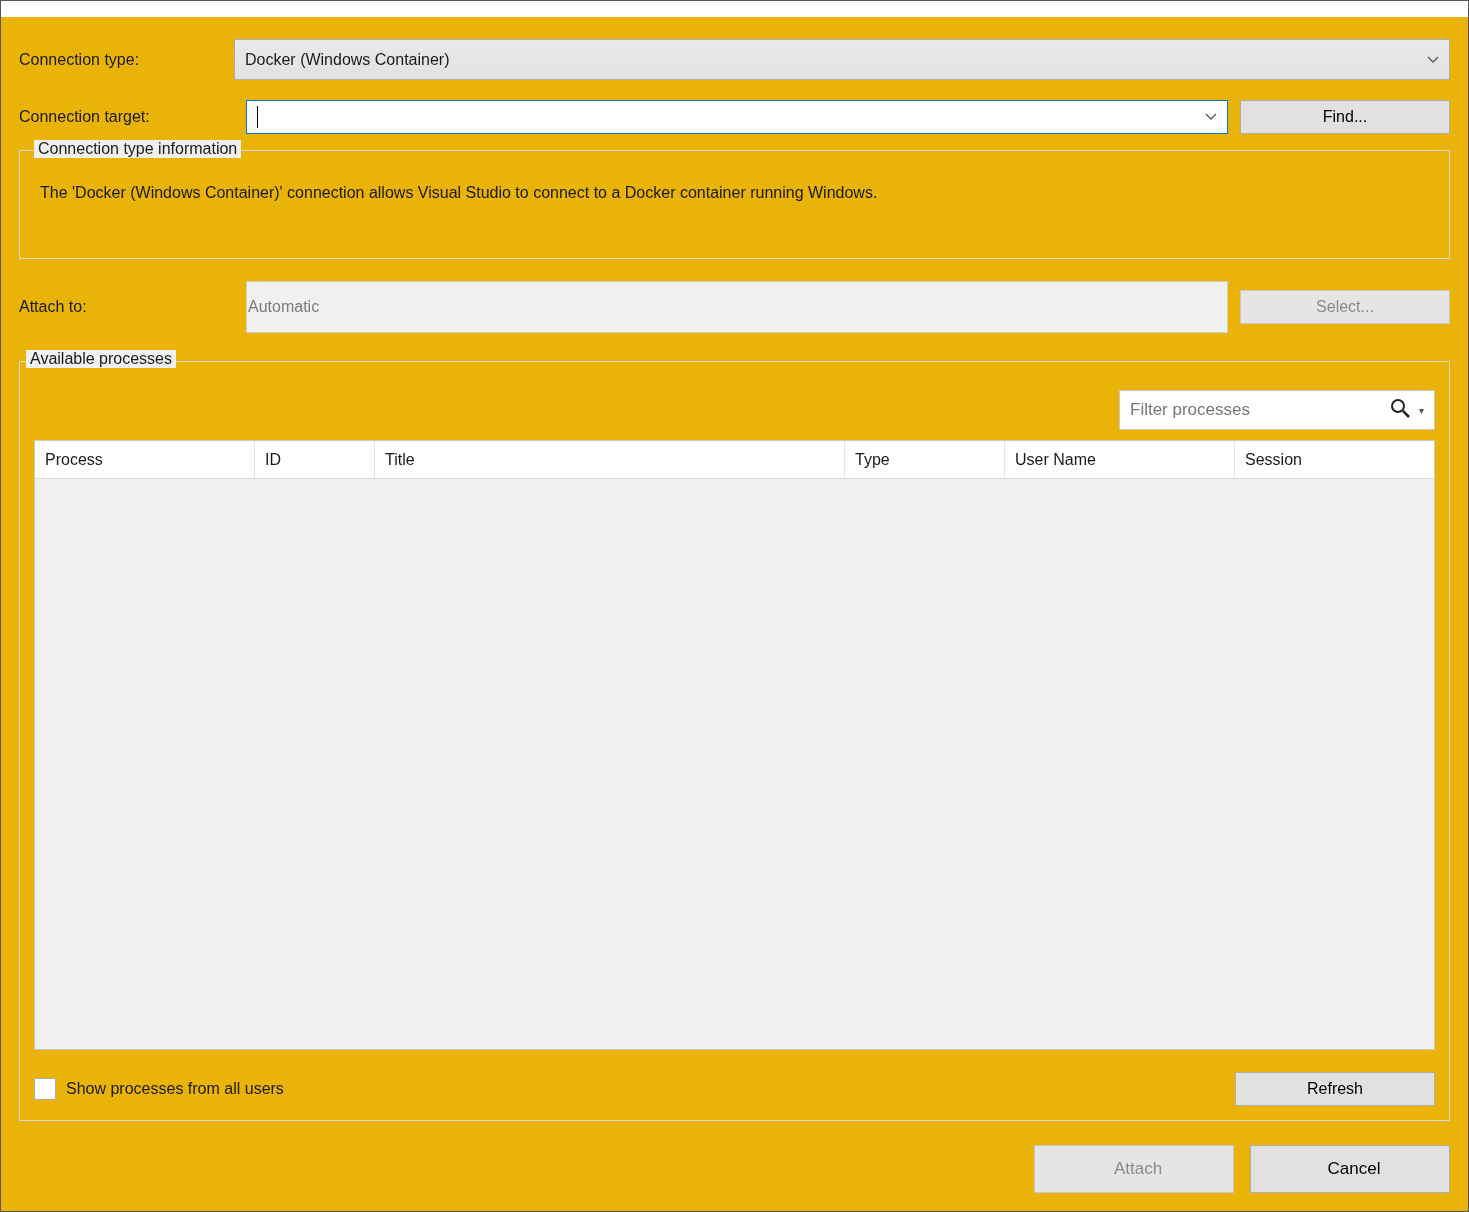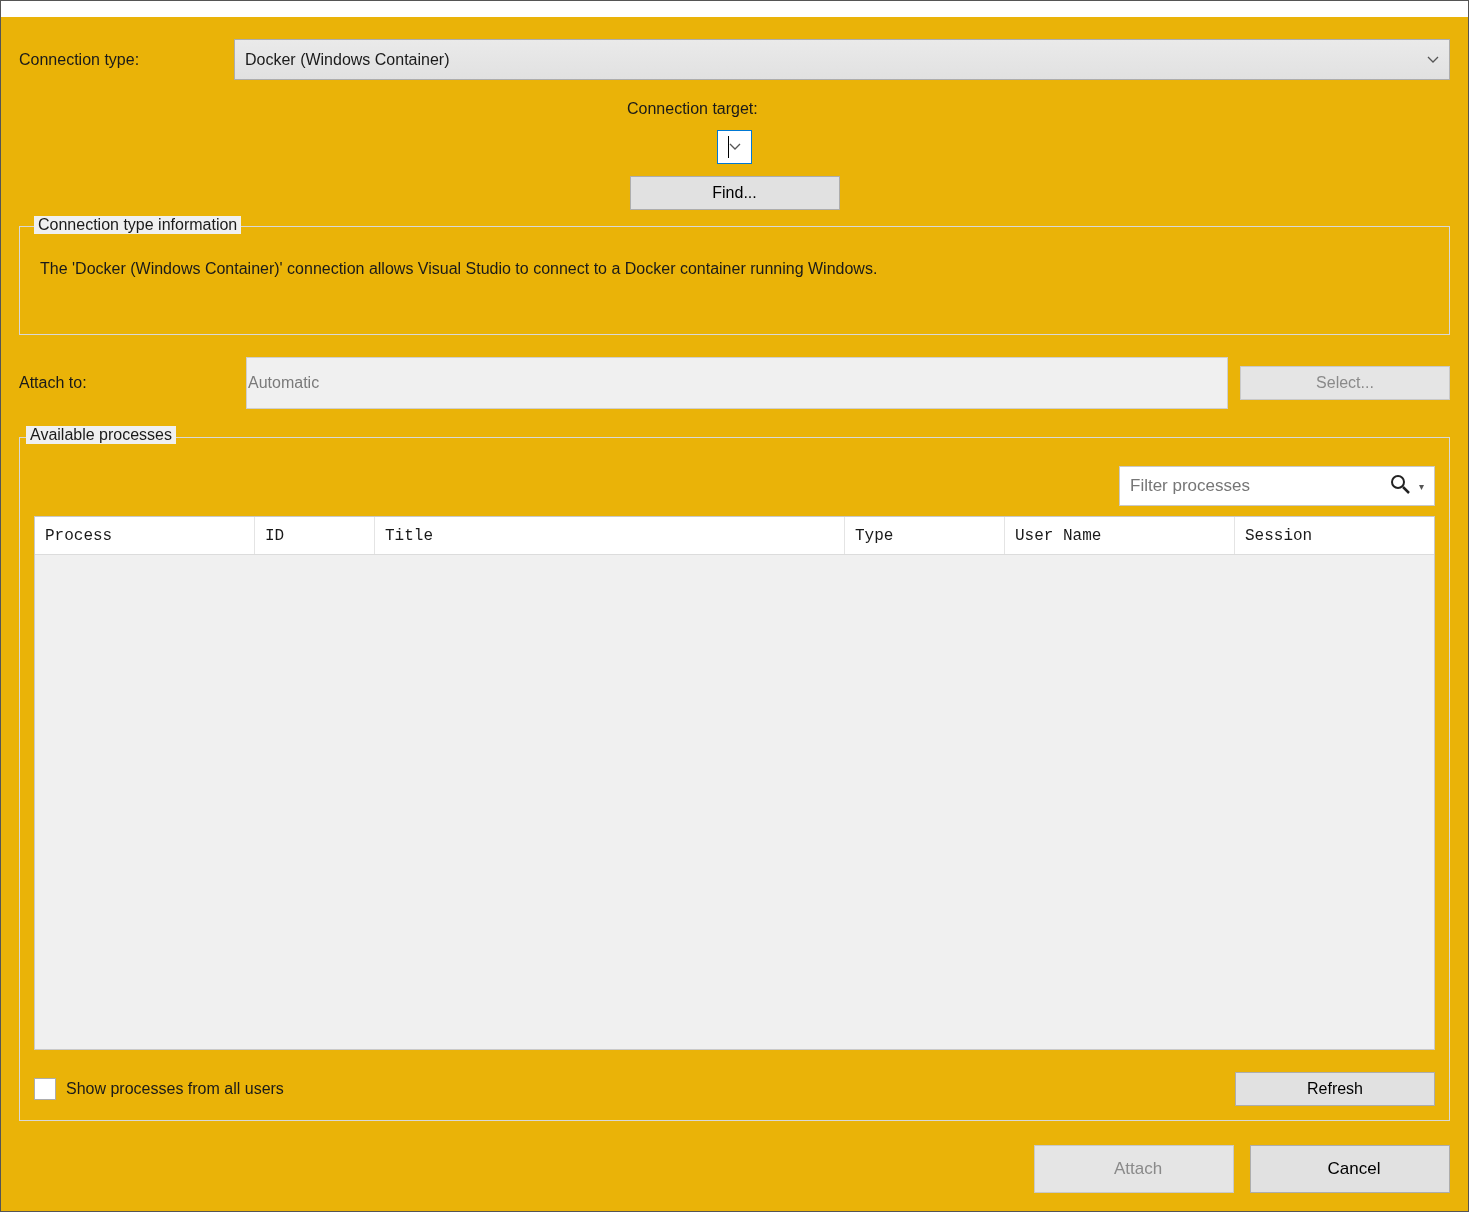--- a/index.html
+++ b/index.html
@@ -65,21 +65,21 @@
     align-items: center;
     padding: 0 10px;
     font-size: 16px;
     position: relative;
   }
   .combo .chev {
     margin-left: auto;
     font-size: 11px;
     color: #555;
   }
-  .target-row { display:flex; align-items:center; gap:12px; margin-bottom:16px;flex-direction:column;}
+  .target-row { display:flex; align-items:center; gap:12px; margin-bottom:16px;}
   .target-input-wrap {
     flex: 1;
     display:flex;
     align-items:center;
   }
   .target-combo {
     flex:1;
     height:34px;
     border:1px solid #0078d4;
     background:#fff;
@@ -167,21 +167,21 @@
   .grid-header {
     height:38px;
     display:flex;
     background:#fff;
     border-bottom:1px solid #dcdcdc;
   }
   .gh {
     border-right:1px solid #e4e4e4;
     padding:17px 10px;
     font-size:16px;
-    display:flex; align-items:center;font-family:Liberation Mono, monospace;
+    display:flex; align-items:center;
   }
   .gh:last-child{ border-right:none;}
   .grid-body { flex:1; background:#f0f0f0;}
   .bottom-row1 {
     display:flex; align-items:center; margin-top:22px;
   }
   .checkbox {
     width:22px; height:22px; border:1px solid #adadad; background:#fff;
     margin-right:10px;
   }

